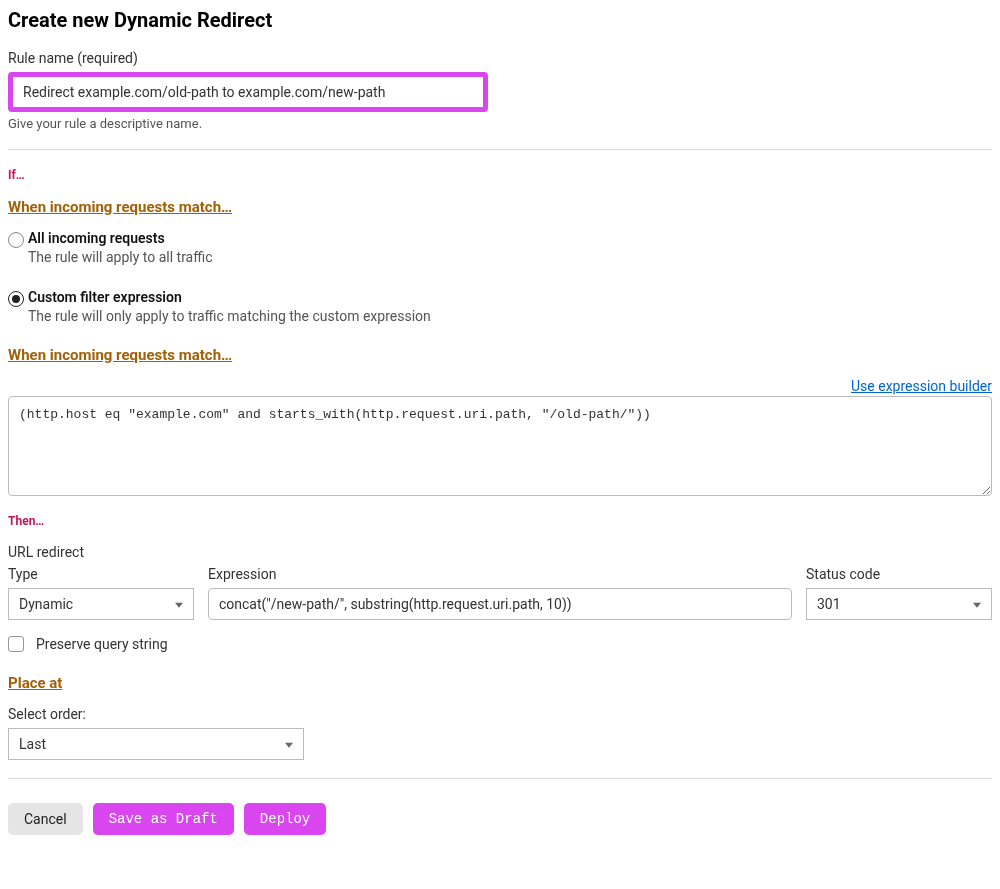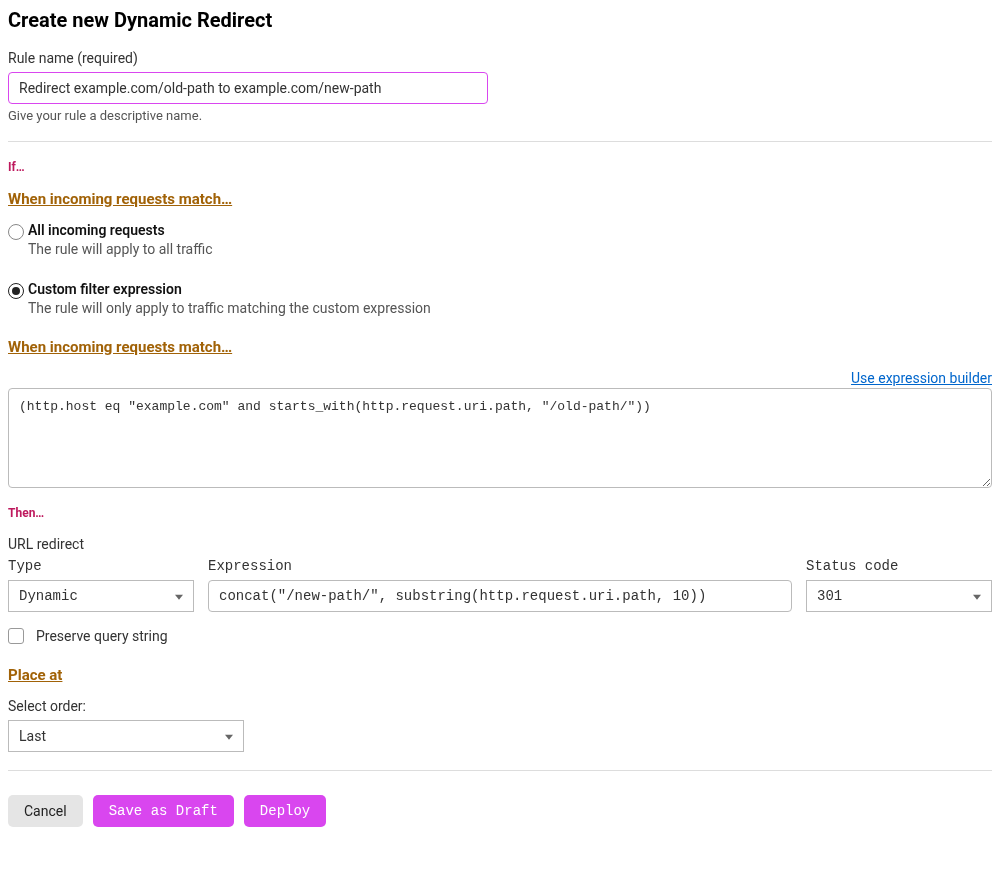--- a/index.html
+++ b/index.html
@@ -18,21 +18,21 @@
       color: #000;
     }
     .label {
       font-size: 14px;
       color: #333;
       margin-bottom: 6px;
     }
     .text-input {
       width: 480px;
       padding: 7px 10px;
-      border: 1px solid #d946ef;
+      border: 5px solid #d946ef;
       border-radius: 4px;
       font-size: 14px;
       font-family: inherit;
       color: #333;
     }
     .hint {
       font-size: 13px;
       color: #555;
       margin-top: 4px;
     }
@@ -121,21 +121,20 @@
       border-radius: 4px;
       resize: both;
       color: #333;
     }
     .then-section { margin-top: 18px; }
     .redirect-row {
       display: flex;
       gap: 14px;
       margin-top: 6px;
       margin-bottom: 16px;
-      font-family: Liberation Mono, monospace;
     }
     .field-col { display: flex; flex-direction: column; }
     .field-col .label { margin-bottom: 6px; }
     .select-like {
       width: 186px;
       padding: 7px 10px;
       border: 1px solid #bbb;
       border-radius: 0;
       font-size: 14px;
       background: #fff;
@@ -177,21 +176,21 @@
       border-radius: 3px;
       flex-shrink: 0;
       cursor: pointer;
     }
     .checkbox-label {
       font-size: 14px;
       color: #333;
     }
     .place-section { margin-top: 22px; }
     .order-select {
-      width: 236px;
+      width: 296px;
     }
     .footer {
       display: flex;
       justify-content: flex-start;
       gap: 10px;
       margin-top: 24px;
     }
     .btn {
       padding: 8px 16px;
       border-radius: 5px;

